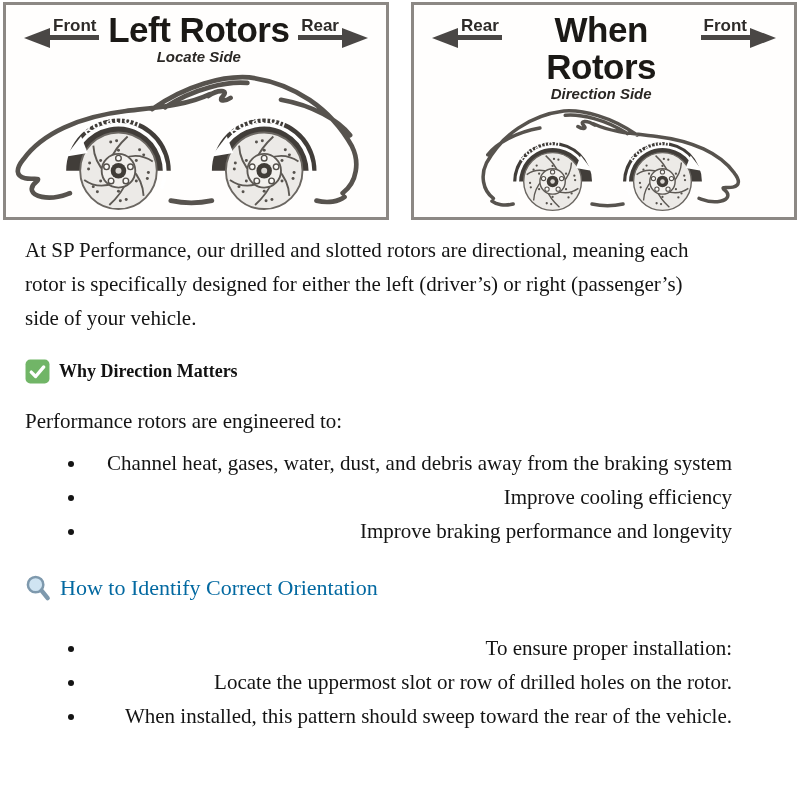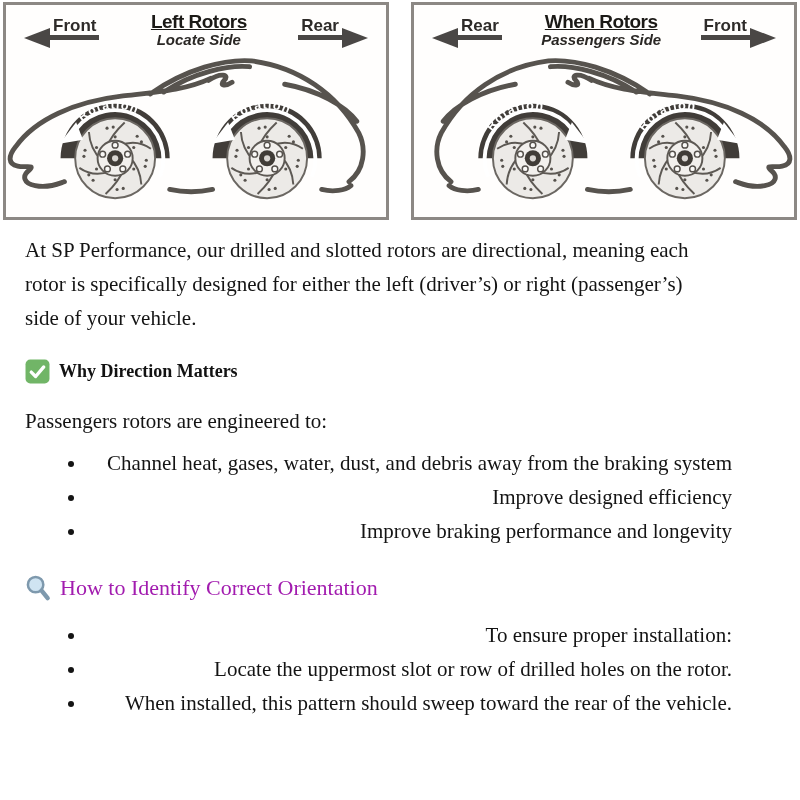--- a/index.html
+++ b/index.html
@@ -14,35 +14,35 @@
   .dir{position:relative;font-weight:bold;font-size:17px;color:#2E2B29;
        padding:0 3px 4px 3px;margin-top:4px;white-space:nowrap;}
   .dir::after{content:'';position:absolute;left:0;right:0;bottom:0;height:5px;background:#4A4745;}
   .dir.left{margin-left:30px;}
   .dir.right{margin-right:30px;}
   .dir.left::before{content:'';position:absolute;left:-26px;bottom:-7.5px;width:0;height:0;
        border-right:26px solid #4A4745;border-top:10px solid transparent;border-bottom:10px solid transparent;}
   .dir.right::before{content:'';position:absolute;right:-26px;bottom:-7.5px;width:0;height:0;
        border-left:26px solid #4A4745;border-top:10px solid transparent;border-bottom:10px solid transparent;}
   .title-block{text-align:center;line-height:1.05;}
-  .panel-title{font-weight:bold;font-size:19px;letter-spacing:-0.5px;color:#1B1916;text-decoration:underline;}
+  .panel-title{font-weight:bold;font-size:35px;letter-spacing:-0.5px;color:#1B1916;}
   .panel-subtitle{font-weight:bold;font-style:italic;font-size:15px;color:#2A2724;}
   .car-svg{width:100%;height:156px;display:block;margin-top:2px;}
 
   
   .text-section{padding:0 34px 0 25px;font-size:21px;line-height:34px;}
   .text-section p{margin:0;max-width:680px;}
   .intro{margin-top:13px !important;}
   .lead{margin-top:16px !important;}
   h2.sec{font-size:18px;font-weight:bold;margin:19px 0 0 0;color:#121212;
          display:flex;align-items:center;gap:9px;}
-  h3.sec{font-size:22px;font-weight:normal;margin:23px 0 0 0;color:#a21caf;
+  h3.sec{font-size:22px;font-weight:normal;margin:23px 0 0 0;color:#0369a1;
          display:flex;align-items:center;gap:8px;}
   ul{margin:8px 0 0 0;padding-left:62px;max-width:645px;text-align:right;}
-  ul.second{margin-top:13px;}
+  ul.second{margin-top:26px;}
   li{margin:0;padding-left:2px;}
   .emoji{flex:0 0 auto;display:inline-block;}
 </style>
 </head>
 <body>
 
 <svg width="0" height="0" style="position:absolute" aria-hidden="true">
   <defs>
     <g id="rotor">
       <circle r="41" fill="#ECEAE7" stroke="#6B6762" stroke-width="2"></circle>
@@ -130,21 +130,21 @@
         </text>
       </g>
     </svg>
   </div>
 
   <div class="panel">
     <div class="panel-header">
       <span class="dir left">Rear</span>
       <span class="title-block">
         <span class="panel-title">When Rotors</span><br>
-        <span class="panel-subtitle">Passengers Side</span>
+        <span class="panel-subtitle">Direction Side</span>
       </span>
       <span class="dir right">Front</span>
     </div>
     <svg class="car-svg" viewBox="0 0 390 160" preserveAspectRatio="xMidYMax meet">
       <g transform="translate(390,0) scale(-1,1)">
           <use href="#car-shape"></use>
         </g>
       <g transform="translate(122,110)">
         <path d="M-46,19 A50 50 0 0 1 40,-30" stroke="#FFFFFF" stroke-width="4" fill="none"></path>
         <polygon points="57,-15 40,-37 33,-19" fill="#FFFFFF"></polygon>
@@ -170,25 +170,25 @@
   <h2 class="sec">
     <span class="emoji">
       <svg width="25" height="25" viewBox="0 0 24 24" style="display:block">
         <rect x="0.5" y="0.5" width="23" height="23" rx="4.5" fill="#71B567"></rect>
         <path d="M6 12.6 L10.2 16.8 L18 7.6" stroke="#FFFFFF" stroke-width="3.2" fill="none" stroke-linecap="round" stroke-linejoin="round"></path>
       </svg>
     </span>
     <span>Why Direction Matters</span>
   </h2>
 
-  <p class="lead">Passengers rotors are engineered to:</p>
+  <p class="lead">Performance rotors are engineered to:</p>
 
   <ul>
     <li>Channel heat, gases, water, dust, and debris away from the braking system</li>
-    <li>Improve designed efficiency</li>
+    <li>Improve cooling efficiency</li>
     <li>Improve braking performance and longevity</li>
   </ul>
 
   <h3 class="sec">
     <span class="emoji">
       <svg width="27" height="29" viewBox="0 0 28 30" style="display:block">
         <circle cx="11" cy="11" r="8" fill="#CFE4F2" stroke="#7E99AD" stroke-width="2.6"></circle>
         <line x1="17.2" y1="17.2" x2="23.5" y2="25" stroke="#7E99AD" stroke-width="4.6" stroke-linecap="round"></line>
       </svg>
     </span>

